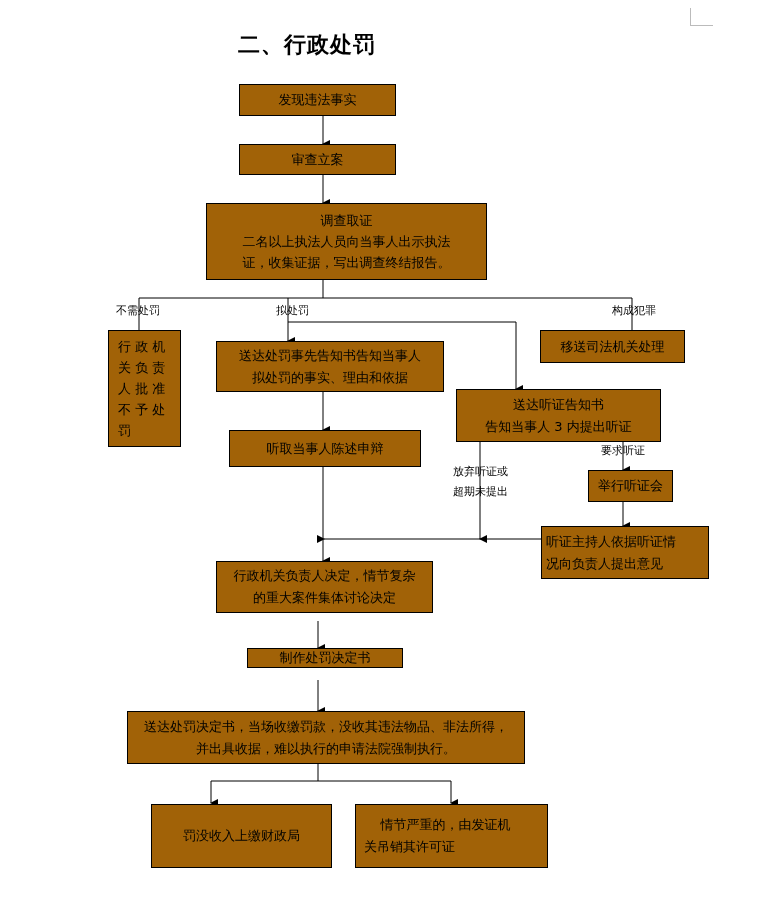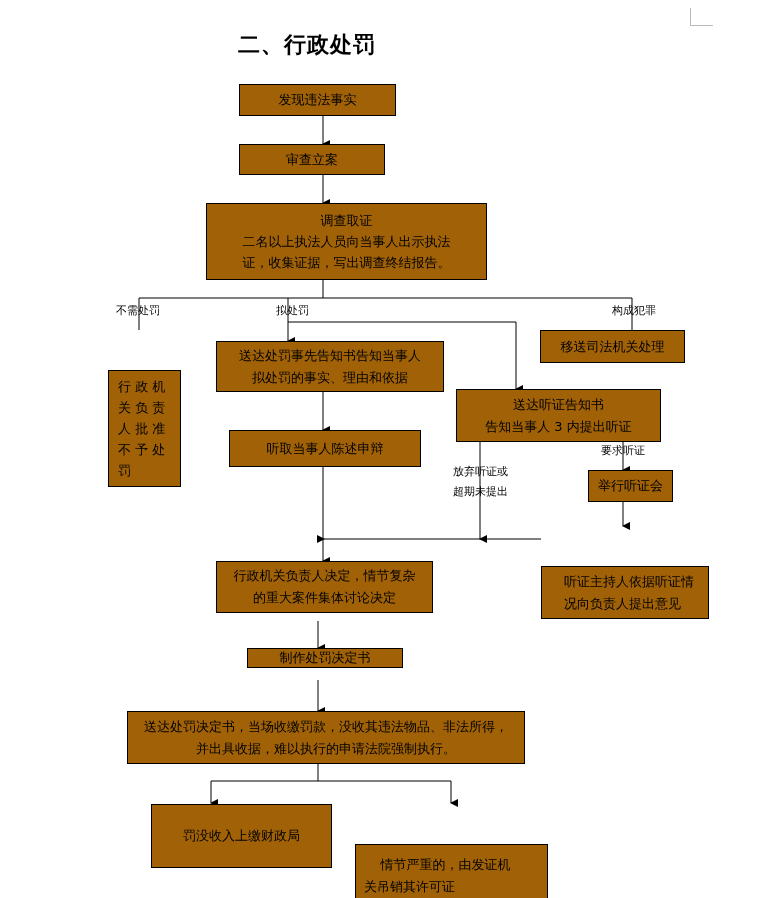--- a/index.html
+++ b/index.html
@@ -5,21 +5,21 @@
   html, body { margin: 0; padding: 0; background: #ffffff; }
   body { width: 764px; height: 898px; position: relative; overflow: hidden;
          font-family: "DejaVu Sans", sans-serif; color: #000; }
   .corner { position: absolute; left: 690px; top: 8px; width: 22px; height: 17px;
             border-left: 1px solid #bbb; border-bottom: 1px solid #bbb; }
   .title { position: absolute; left: 238px; top: 30px; font-family: "DejaVu Serif", serif;
            font-size: 22px; font-weight: bold; letter-spacing: 1px; }
   .box { position: absolute; border: 1px solid #000; background: #a16207; box-sizing: border-box;
          font-size: 13px; line-height: 22px; text-align: center; display: flex;
          align-items: center; justify-content: center; white-space: pre-line; padding: 0 4px; }
-  .box.left { text-align: left; justify-content: flex-start; margin-top: 40px; }
+  .box.left { text-align: left; justify-content: flex-start; }
   .lbl { position: absolute; font-size: 11px; line-height: 14px; white-space: pre-line; }
   svg.lines { position: absolute; left: 0; top: 0; }
 </style>
 </head>
 <body>
 
 <div class="corner"></div>
 <div class="title">二、行政处罚</div>
 
 <svg class="lines" width="764" height="898">
@@ -51,21 +51,21 @@
     <line x1="318" y1="621" x2="318" y2="648" marker-end="url(#arr)"></line>
     <line x1="318" y1="680" x2="318" y2="711" marker-end="url(#arr)"></line>
     <line x1="318" y1="763" x2="318" y2="781"></line>
     <line x1="211" y1="781" x2="451" y2="781"></line>
     <line x1="211" y1="781" x2="211" y2="803" marker-end="url(#arr)"></line>
     <line x1="451" y1="781" x2="451" y2="803" marker-end="url(#arr)"></line>
   </g>
 </svg>
 
 <div class="box" style="left:239px;top:84px;width:157px;height:32px;">发现违法事实</div>
-<div class="box" style="left:239px;top:144px;width:146px;height:31px;">审查立案</div>
+<div class="box" style="left:239px;top:144px;width:157px;height:31px;">审查立案</div>
 <div class="box" style="left:206px;top:203px;width:281px;height:77px;line-height:21px;">调查取证
 二名以上执法人员向当事人出示执法
 证，收集证据，写出调查终结报告。</div>
 
 <div class="lbl" style="left:116px;top:304px;">不需处罚</div>
 <div class="lbl" style="left:276px;top:304px;">拟处罚</div>
 <div class="lbl" style="left:612px;top:304px;">构成犯罪</div>
 
 <div class="box left" style="left:108px;top:330px;width:73px;height:117px;line-height:21px;padding-left:9px;">行 政 机
 关 负 责
@@ -77,21 +77,21 @@
 <div class="box" style="left:540px;top:330px;width:145px;height:33px;">移送司法机关处理</div>
 <div class="box" style="left:229px;top:430px;width:192px;height:37px;">听取当事人陈述申辩</div>
 <div class="box" style="left:456px;top:389px;width:205px;height:53px;text-align:center;">送达听证告知书
 告知当事人 3 内提出听证</div>
 
 <div class="lbl" style="left:453px;top:462px;line-height:20px;">放弃听证或
 超期未提出</div>
 <div class="lbl" style="left:601px;top:444px;">要求听证</div>
 
 <div class="box" style="left:588px;top:470px;width:85px;height:32px;">举行听证会</div>
-<div class="box left" style="left:541px;top:526px;width:168px;height:53px;padding-left:22px;">听证主持人依据听证情
+<div class="box left" style="left:541px;top:526px;width:168px;height:53px;padding-left:4px;">听证主持人依据听证情
 况向负责人提出意见</div>
 <div class="box" style="left:216px;top:561px;width:217px;height:52px;">行政机关负责人决定，情节复杂
 的重大案件集体讨论决定</div>
 <div class="box" style="left:247px;top:648px;width:156px;height:20px;">制作处罚决定书</div>
 <div class="box" style="left:127px;top:711px;width:398px;height:53px;">送达处罚决定书，当场收缴罚款，没收其违法物品、非法所得，
 并出具收据，难以执行的申请法院强制执行。</div>
 <div class="box" style="left:139px;top:804px;width:181px;height:64px;margin-left:12px;">罚没收入上缴财政局</div>
 <div class="box left" style="left:355px;top:804px;width:193px;height:64px;padding-left:8px;white-space:pre;">    情节严重的，由发证机
 关吊销其许可证</div>
 

